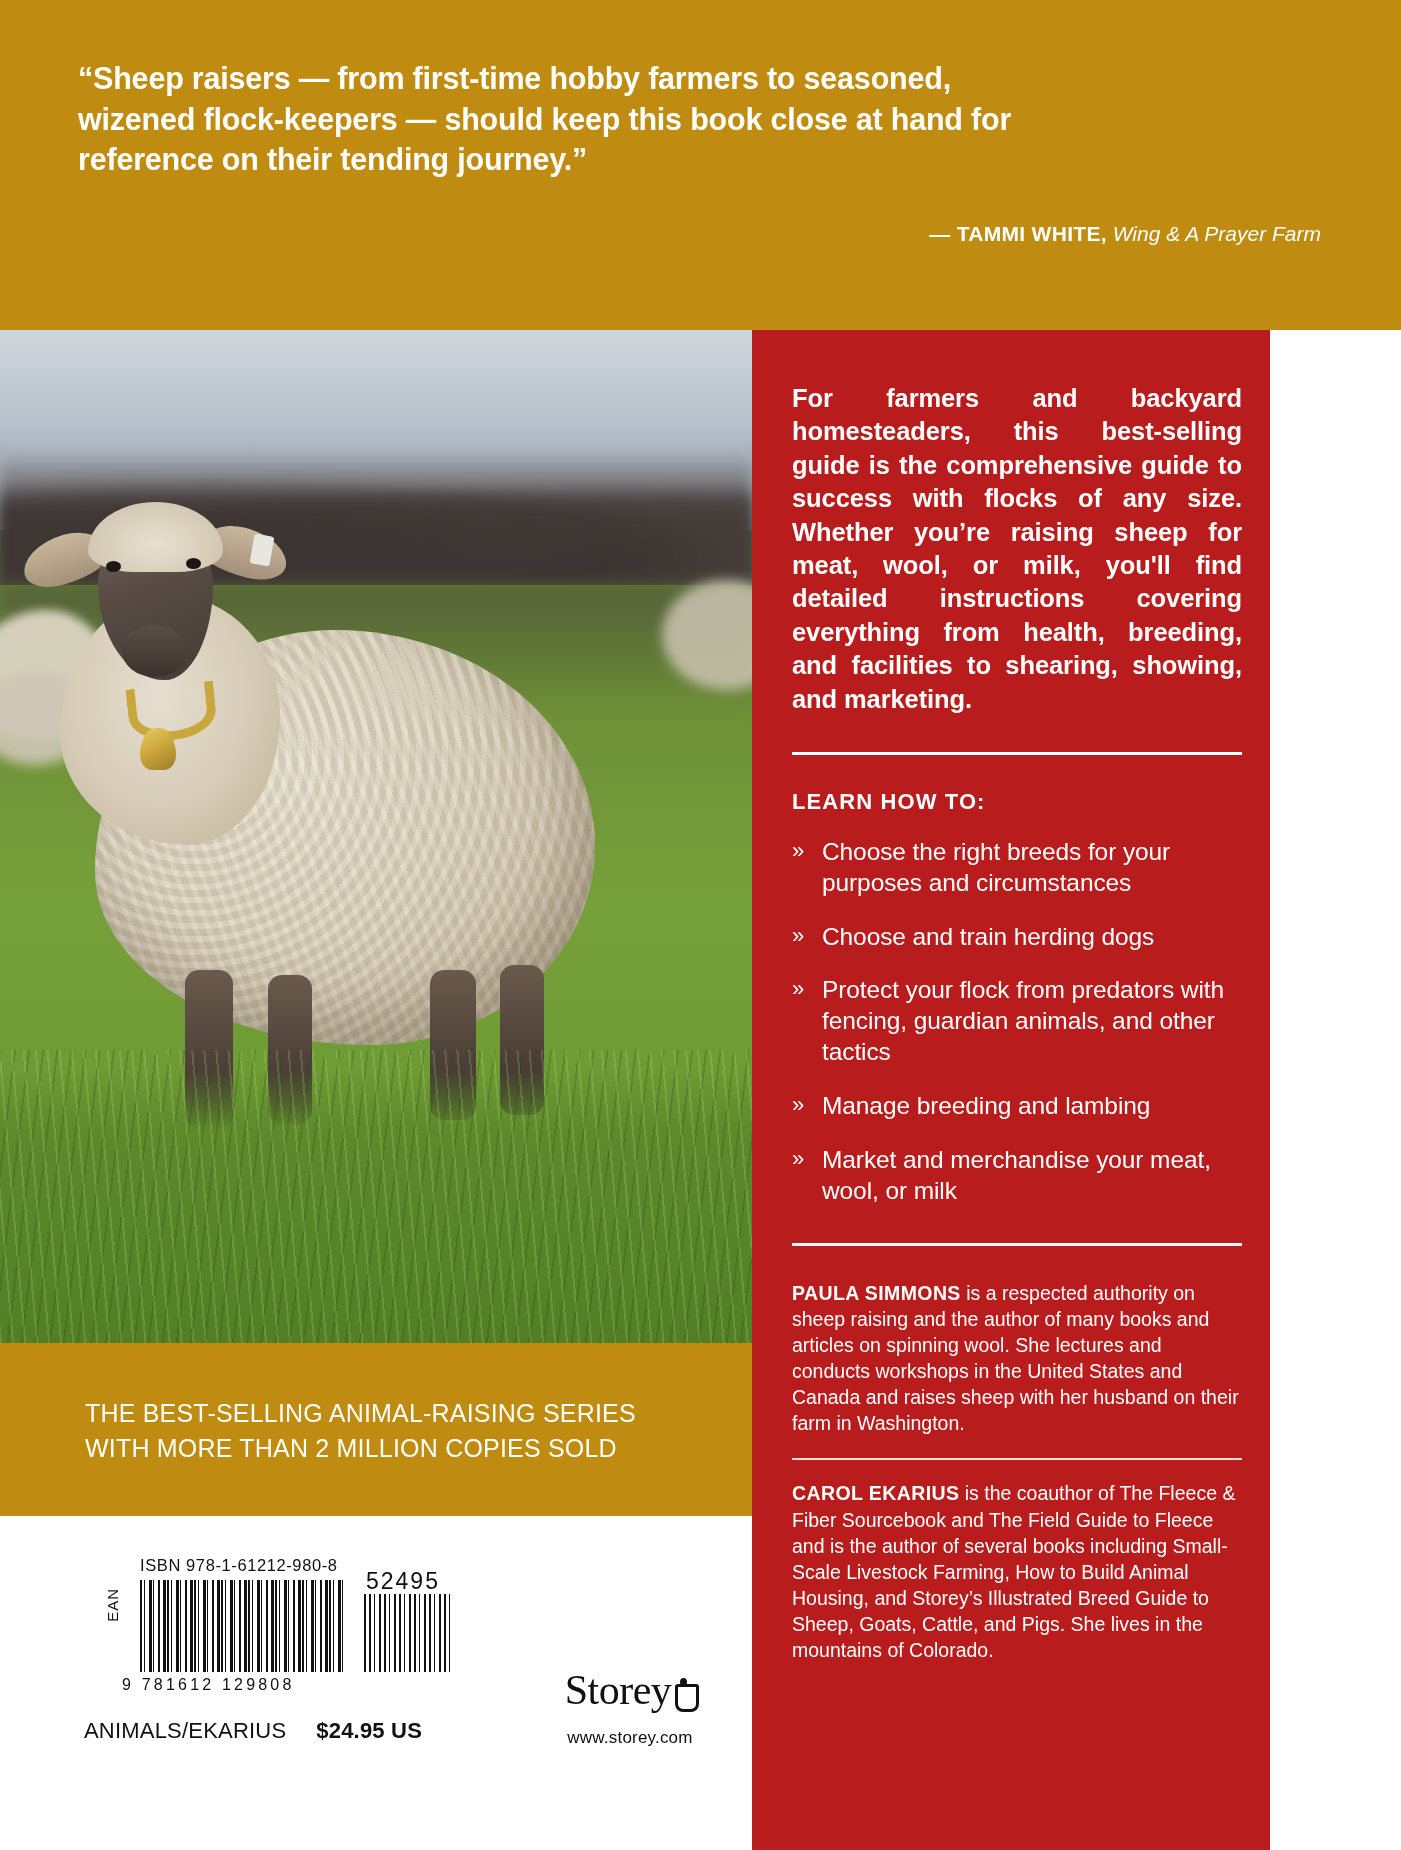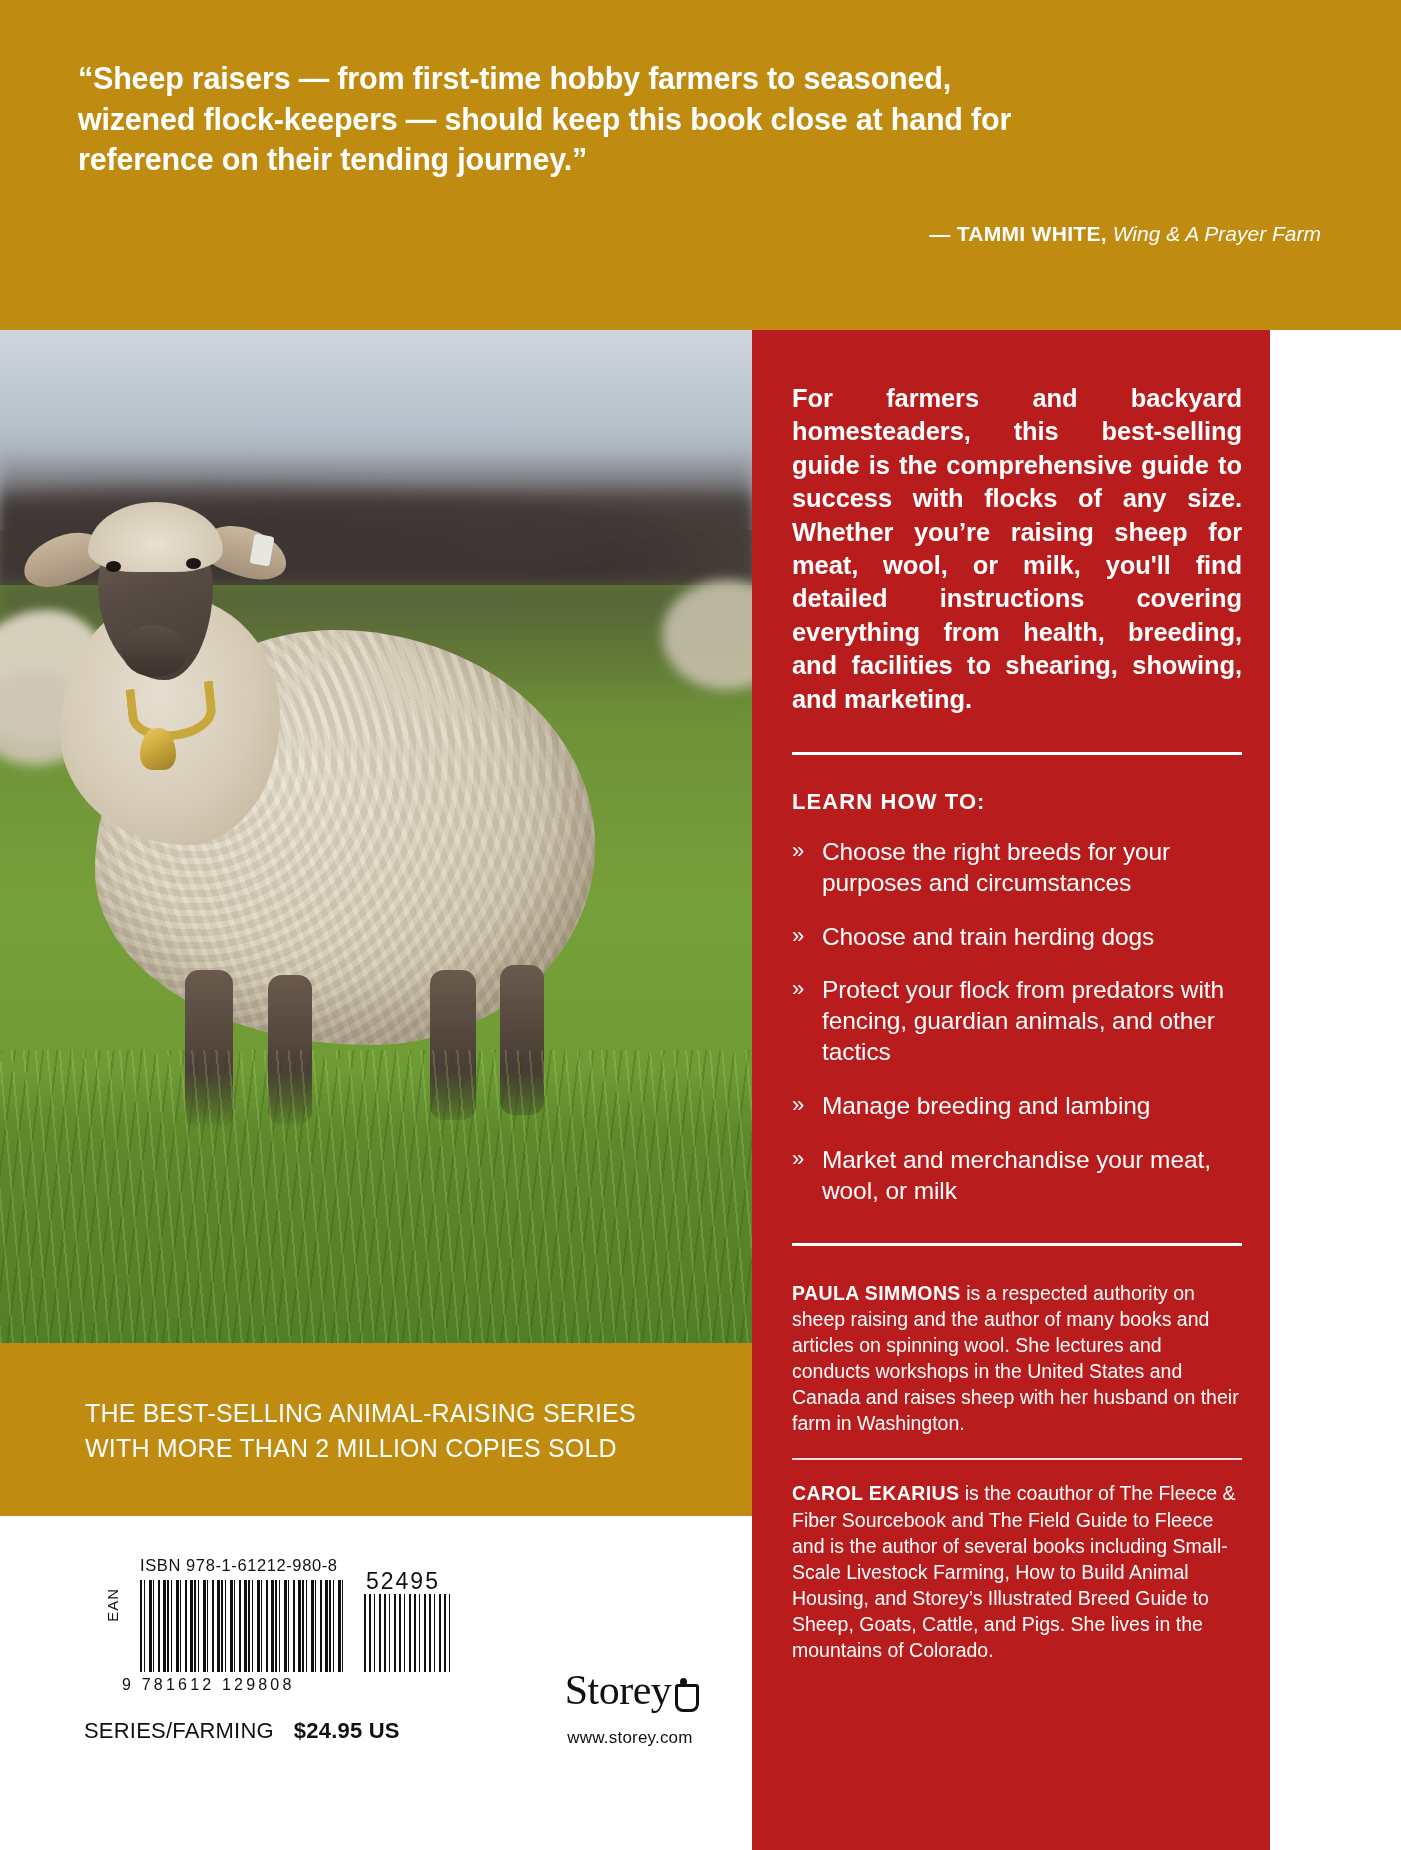--- a/index.html
+++ b/index.html
@@ -345,21 +345,21 @@
   }
   .bottom-meta {
     position: absolute;
     left: 84px;
     top: 202px;
     font-size: 22px;
     color: #111;
     letter-spacing: 0.2px;
   }
   .bottom-meta .price {
-    margin-left: 20px;
+    margin-left: 30px;
     font-weight: bold;
     text-align: right;
   }
   .publisher {
     position: absolute;
     left: 520px;
     top: 150px;
     width: 220px;
     text-align: center;
   }
@@ -519,21 +519,21 @@
     </div>
 
     <div class="isbn-area">
       <div class="isbn-number">ISBN 978-1-61212-980-8</div>
       <div class="ean-label">EAN</div>
       <div class="barcode-main"></div>
       <div class="barcode-digits">9 781612 129808</div>
       <div class="addon-digits">52495</div>
       <div class="barcode-addon"></div>
       <div class="bottom-meta">
-        <span>SERIES/FARMING</span><span class="price">$24.95 US</span>
+        <span>ANIMALS/EKARIUS</span><span class="price">$24.95 US</span>
       </div>
       <div class="publisher">
         <span class="name">Storey</span><span class="pub-mark"></span>
         <div class="url">www.storey.com</div>
       </div>
     </div>
   </div>
 
   <div class="right-col">
     <p class="blurb">For farmers and backyard homesteaders, this best-selling guide is the comprehensive guide to success with flocks of any size. Whether you’re raising sheep for meat, wool, or milk, you'll find detailed instructions covering everything from health, breeding, and facilities to shearing, showing, and marketing.</p>

